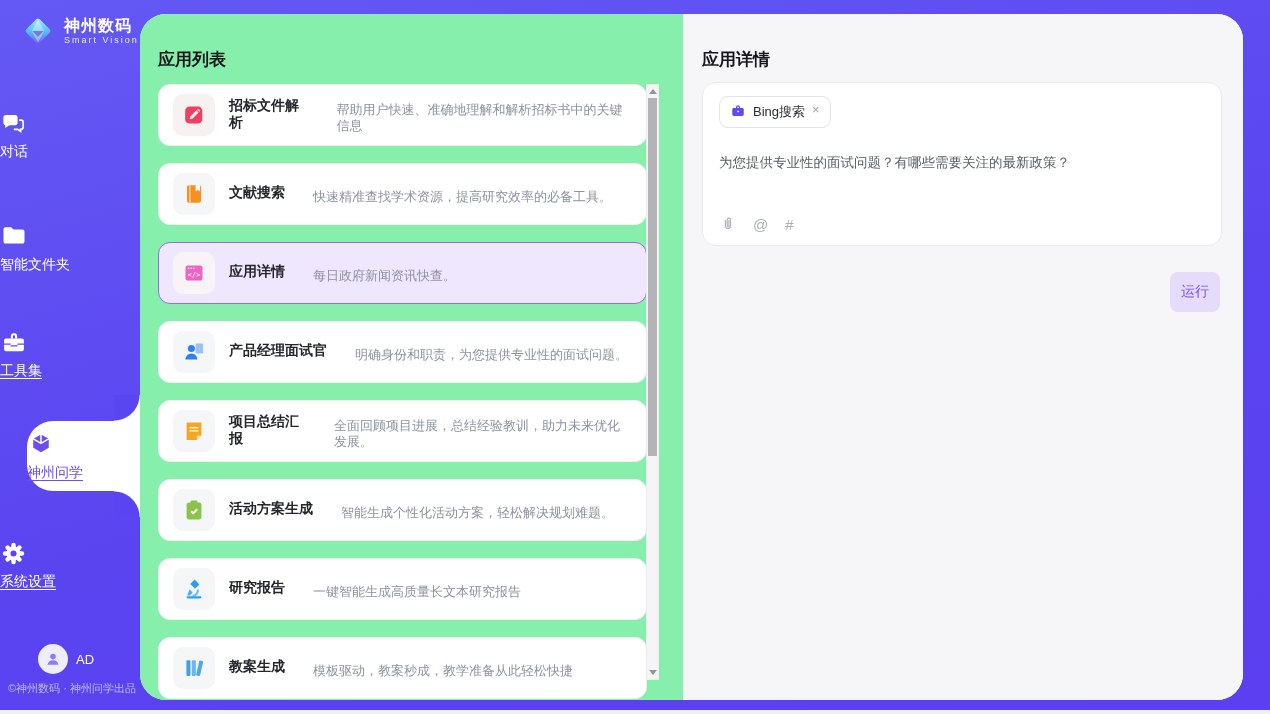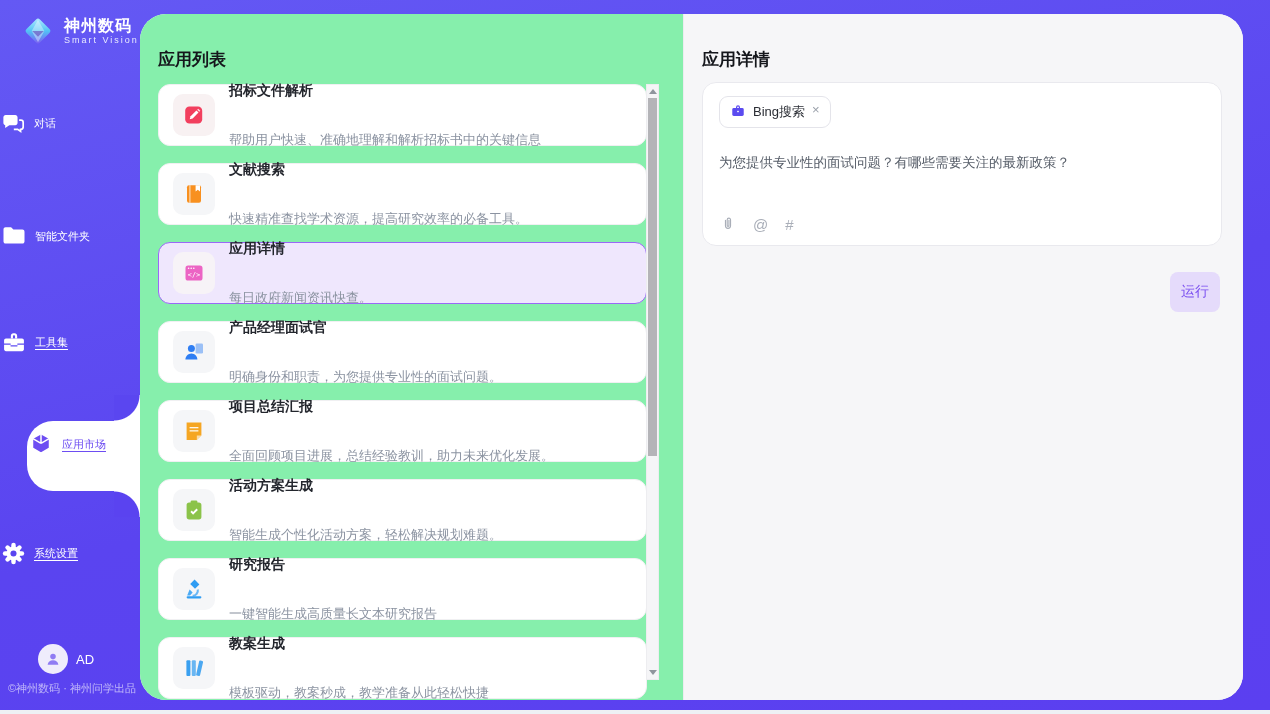--- a/index.html
+++ b/index.html
@@ -20,21 +20,21 @@
   .panel-title{position:absolute;top:34px;left:18px;margin:0;font-size:17px;font-weight:bold;color:#15171c;}
   
   .cards{position:absolute;left:18px;top:70px;width:489px;}
   .card{height:62px;box-sizing:border-box;border:1px solid #f0f0f2;border-radius:12px;
     margin-bottom:17px;display:flex;align-items:center;padding:0 14px;background:#fff;cursor:pointer;}
   .card.selected{background:#efe7fd;border:1px solid #9a68f6;}
   .icon-box{width:42px;height:42px;border-radius:10px;background:#f5f6f8;
     display:flex;align-items:center;justify-content:center;margin-right:14px;flex:none;}
   .icon-box.pinkbg{background:#f8f1f2;}
   .icon-box.litebg{background:#f7f3f7;}
-  .card-text{display:flex;flex-direction:column;gap:28px;}
+  .card-text{display:flex;flex-direction:row;gap:28px;}
   .card-title{font-size:14px;font-weight:bold;color:#23262d;line-height:1.2;}
   .card-desc{font-size:13px;color:#8b93a1;margin-top:5px;line-height:1.2;}
   
   .scrollbar{position:absolute;right:24px;top:70px;bottom:20px;width:13px;
     background:#f5f5f7;border:1px solid #ededf0;box-sizing:border-box;}
   .sb-btn{height:13px;display:flex;align-items:center;justify-content:center;cursor:pointer;}
   .tri-up{width:0;height:0;border-left:4px solid transparent;border-right:4px solid transparent;border-bottom:5px solid #8f959d;}
   .tri-down{width:0;height:0;border-left:4px solid transparent;border-right:4px solid transparent;border-top:5px solid #8f959d;}
   .sb-down{position:absolute;bottom:0;left:0;right:0;}
   .sb-thumb{position:absolute;top:13px;left:1px;right:1px;height:358px;background:#b4b4b8;cursor:pointer;}
@@ -48,22 +48,22 @@
   .query{margin-top:25px;font-size:13.5px;color:#565d68;line-height:1.5;cursor:text;}
   .attach-row{position:absolute;left:17px;bottom:13px;display:flex;gap:17px;align-items:center;color:#a9aeb8;}
   .glyph-ic{font-size:15px;line-height:1;cursor:pointer;color:#a9aeb8;}
   .run-btn{position:absolute;right:23px;top:258px;width:50px;height:40px;border:none;border-radius:8px;
     font-size:14px;cursor:pointer;font-family:inherit;}
   
   .logo{position:absolute;left:20px;top:13px;display:flex;gap:8px;align-items:center;}
   .logo-text{display:flex;flex-direction:column;}
   .logo-name{font-size:16px;font-weight:bold;color:#fff;letter-spacing:1px;line-height:1.15;}
   .logo-sub{font-size:9px;color:#e7e9ff;letter-spacing:2px;}
-  .nav-item{position:absolute;left:0;width:140px;display:flex;flex-direction:row;align-items:center;gap:7px;
-    color:#fff;font-size:11px;cursor:pointer;}
+  .nav-item{position:absolute;left:0;width:140px;display:flex;flex-direction:column;gap:7px;
+    color:#fff;font-size:14px;cursor:pointer;}
   .nav-label{line-height:1;}
   .u .nav-label{text-decoration:underline;text-underline-offset:3px;}
   
   .tab{position:absolute;left:27px;top:421px;width:113px;height:70px;background:#fff;border-radius:26px 0 0 26px;}
   .tab .nav-item{position:absolute;left:0;top:9px;width:100px;color:#6d4df2;}
   .curve{position:absolute;left:114px;width:26px;height:26px;}
   .curve.top{top:395px;background:radial-gradient(circle at 0 0,#5a46f0 25px,#fff 26px);}
   .curve.bottom{top:491px;background:radial-gradient(circle at 0 100%,#5a43f0 25px,#fff 26px);}
   
   .user{position:absolute;left:38px;top:644px;display:flex;align-items:center;gap:8px;cursor:pointer;}
@@ -134,21 +134,21 @@
     <div class="tab">
       <div class="nav-item u">
         <span>
           <svg viewBox="0 0 24 24" width="28" height="28">
             <g fill="#6d4df2" stroke="#fff" stroke-width="1.3" stroke-linejoin="round">
               <path d="M12 3l7.3 4.2v8.4L12 19.8l-7.3-4.2V7.2z"></path>
               <path d="M12 3v8.4M12 11.4l7.3-4.2M12 11.4L4.7 7.2" fill="none"></path>
             </g>
           </svg>
         </span>
-        <span class="nav-label">应用市场</span>
+        <span class="nav-label">神州问学</span>
       </div>
     </div>
 
     <div class="nav-item u" style="top:540px">
       <span>
         <svg viewBox="0 0 24 24" width="27" height="27">
           <g fill="#fff">
             <rect x="10" y="2.5" width="4" height="19" rx="2"></rect>
             <rect x="2.5" y="10" width="19" height="4" rx="2"></rect>
             <rect x="10" y="2.5" width="4" height="19" rx="2" transform="rotate(45 12 12)"></rect>

